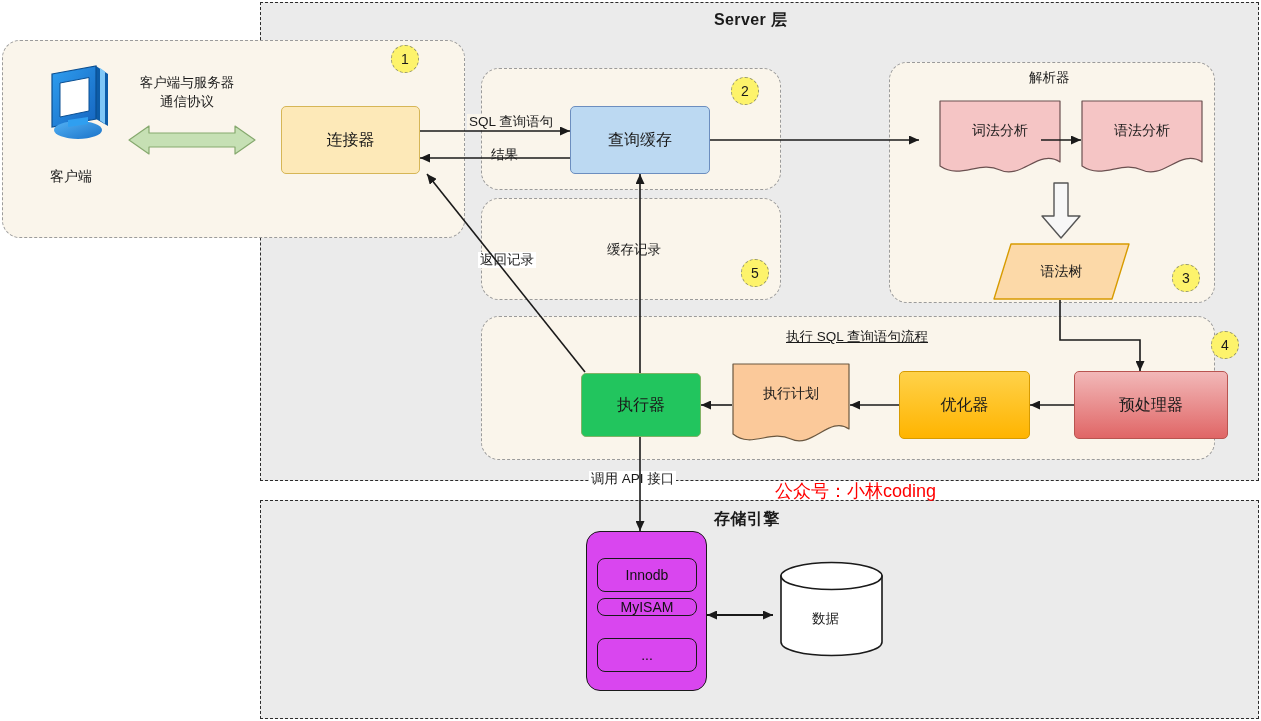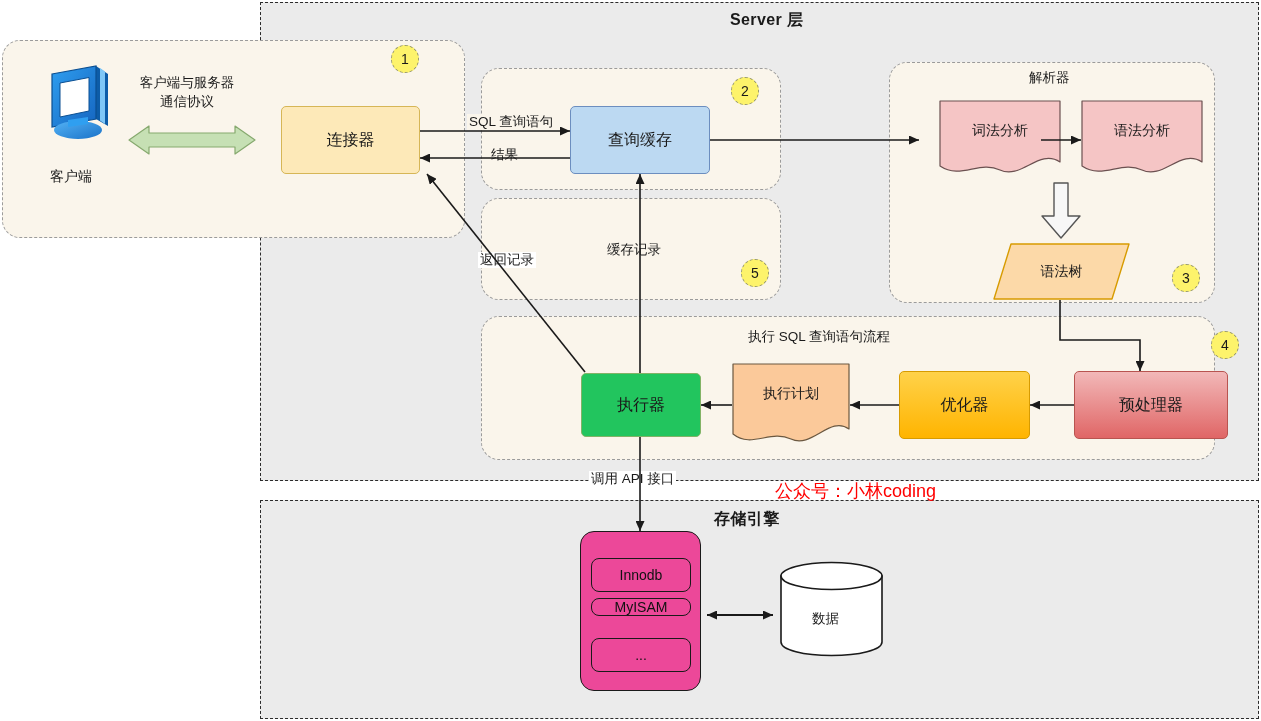--- a/index.html
+++ b/index.html
@@ -96,26 +96,27 @@
   .para .para-label{
     position:absolute;left:0;right:0;top:50%;
     transform:translateY(-50%);
     font-size:14px;color:#1a1a1a;text-align:center;
     white-space:nowrap;
   }
 
   
   .white-box{
     position:absolute;
-    background:#ec4899;
+    background:#d946ef;
     border:1.6px solid #1a1a1a;
     box-sizing:border-box;
     display:flex;align-items:center;justify-content:center;
     font-size:14px;color:#111;
     white-space:nowrap;
+    margin-left:6px;
   }
 
   
   #wires{position:absolute;left:0;top:0;width:1261px;height:721px;
          pointer-events:none;overflow:visible;}
 
   
   .elabel{
     position:absolute;
     font-size:13.5px;color:#1a1a1a;
@@ -138,21 +139,21 @@
     font-size:18px;
     white-space:nowrap;
   }
 </style>
 </head>
 <body>
 
 <div id="stage">
 
   <div class="layer" style="left:260px;top:2px;width:999px;height:479px;"></div>
-  <div class="layer-title" style="left:714px;top:10px;margin-left:16px;">Server 层</div>
+  <div class="layer-title" style="left:714px;top:10px;">Server 层</div>
 
   <div class="layer" style="left:260px;top:500px;width:999px;height:219px;"></div>
   <div class="layer-title" style="left:714px;top:509px;">存储引擎</div>
 
   <div class="group" style="left:2px;top:40px;width:463px;height:198px;"></div>
   <div class="badge" style="left:391px;top:45px;">1</div>
 
   <div class="monitor" style="left:44px;top:62px;width:74px;height:80px;">
     <svg width="74" height="80" viewBox="0 0 74 80">
       <defs>
@@ -224,21 +225,21 @@
   </div>
 
   <div class="para" style="left:993px;top:243px;width:137px;height:57px;">
     <svg width="137" height="57" viewBox="0 0 137 57">
       <path d="M18 1 H136 L119 56 H1 Z" fill="#fcd9a8" stroke="#d79b00" stroke-width="1.4" stroke-linejoin="round"></path>
     </svg>
     <div class="para-label">语法树</div>
   </div>
 
   <div class="group" style="left:481px;top:316px;width:734px;height:144px;"></div>
-  <div class="group-title" style="left:748px;top:328px;">执行 SQL 查询语句流程</div>
+  <div class="group-title" style="left:786px;top:328px;text-decoration:underline;">执行 SQL 查询语句流程</div>
   <div class="badge" style="left:1211px;top:331px;">4</div>
 
   <div class="node n-executor" style="left:581px;top:373px;width:120px;height:64px;">执行器</div>
 
   <div class="doc" style="left:732px;top:363px;width:118px;height:85px;">
     <svg width="118" height="85" viewBox="0 0 118 85">
       <path d="M1 1 H117 V66 C98 52, 80 86, 59 76 C38 66, 20 86, 1 71 Z" fill="#fbc99a" stroke="#6b5840" stroke-width="1.2" stroke-linejoin="round"></path>
     </svg>
     <div class="doc-label" style="top:22px;">执行计划</div>
   </div>

